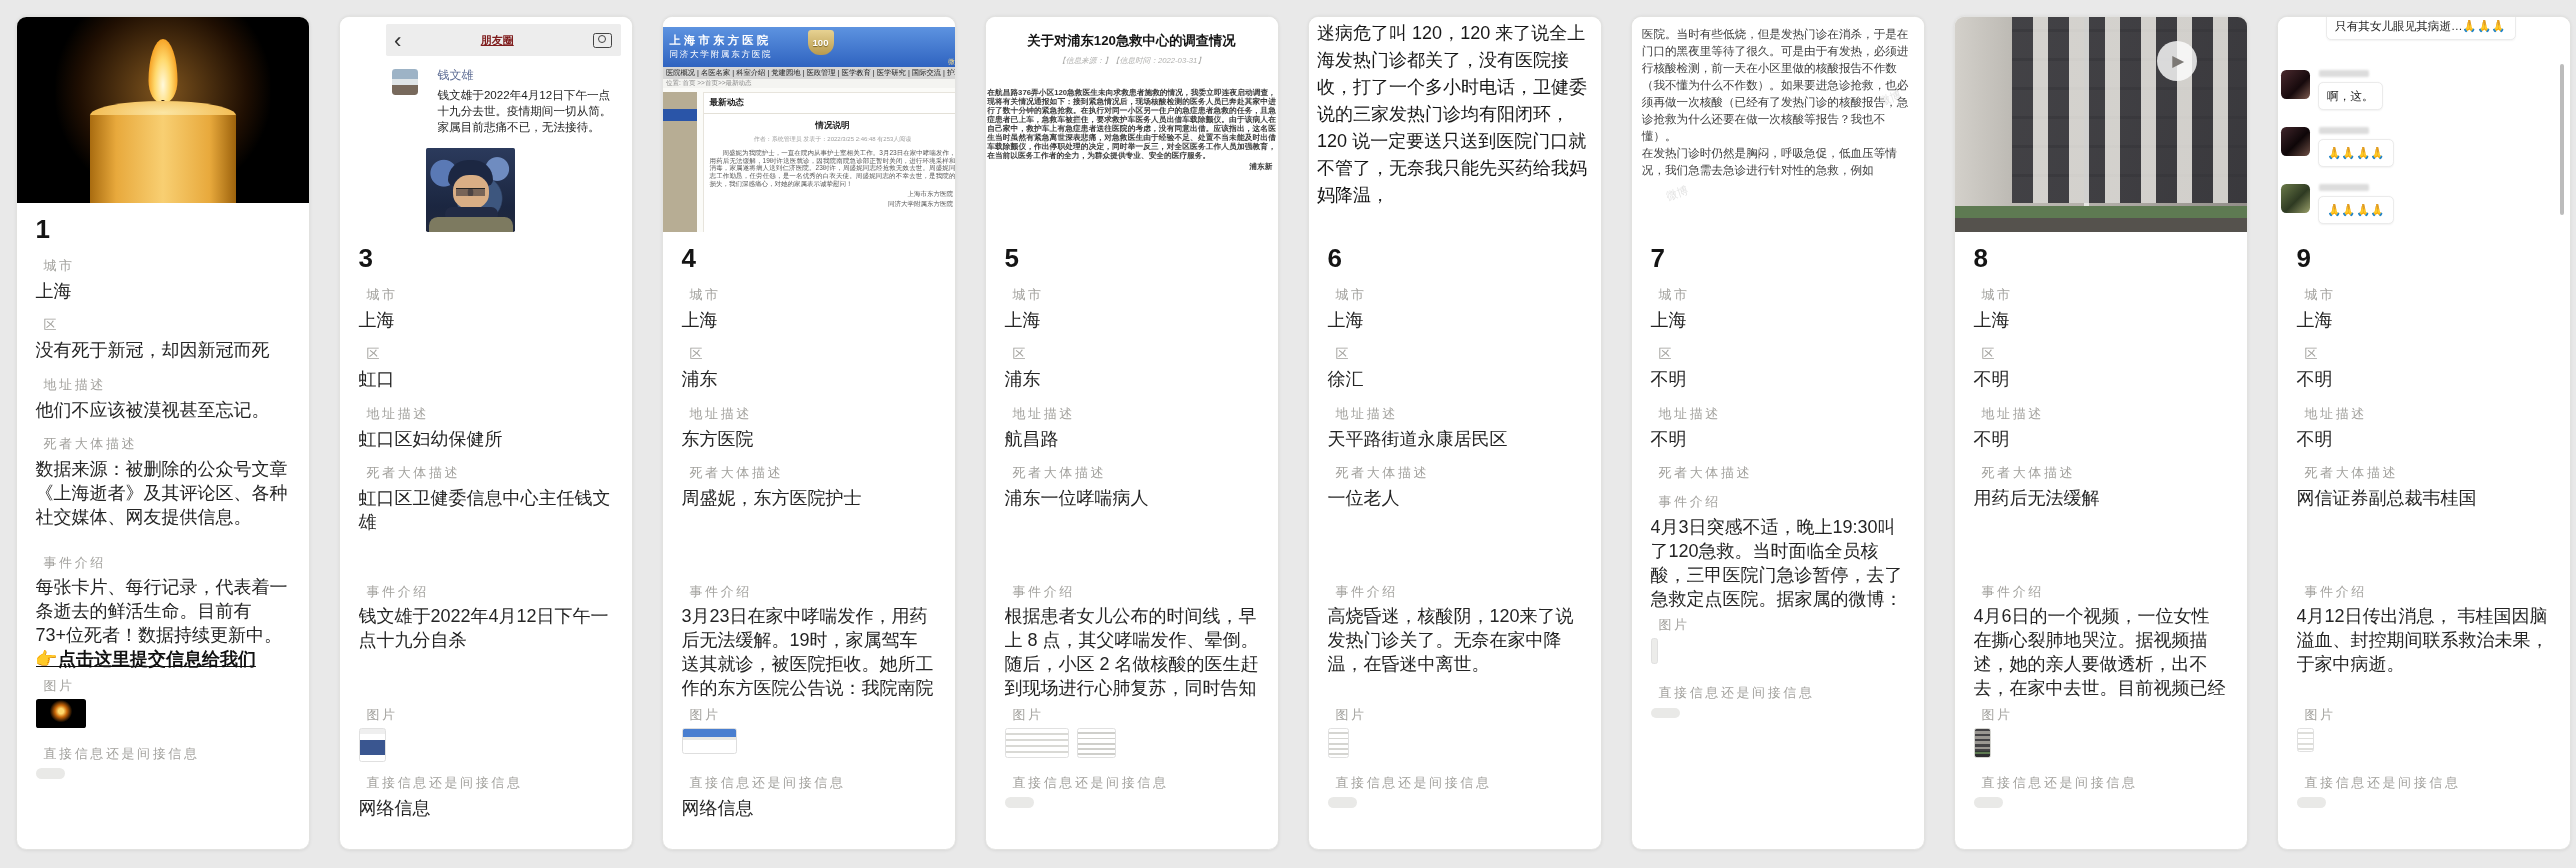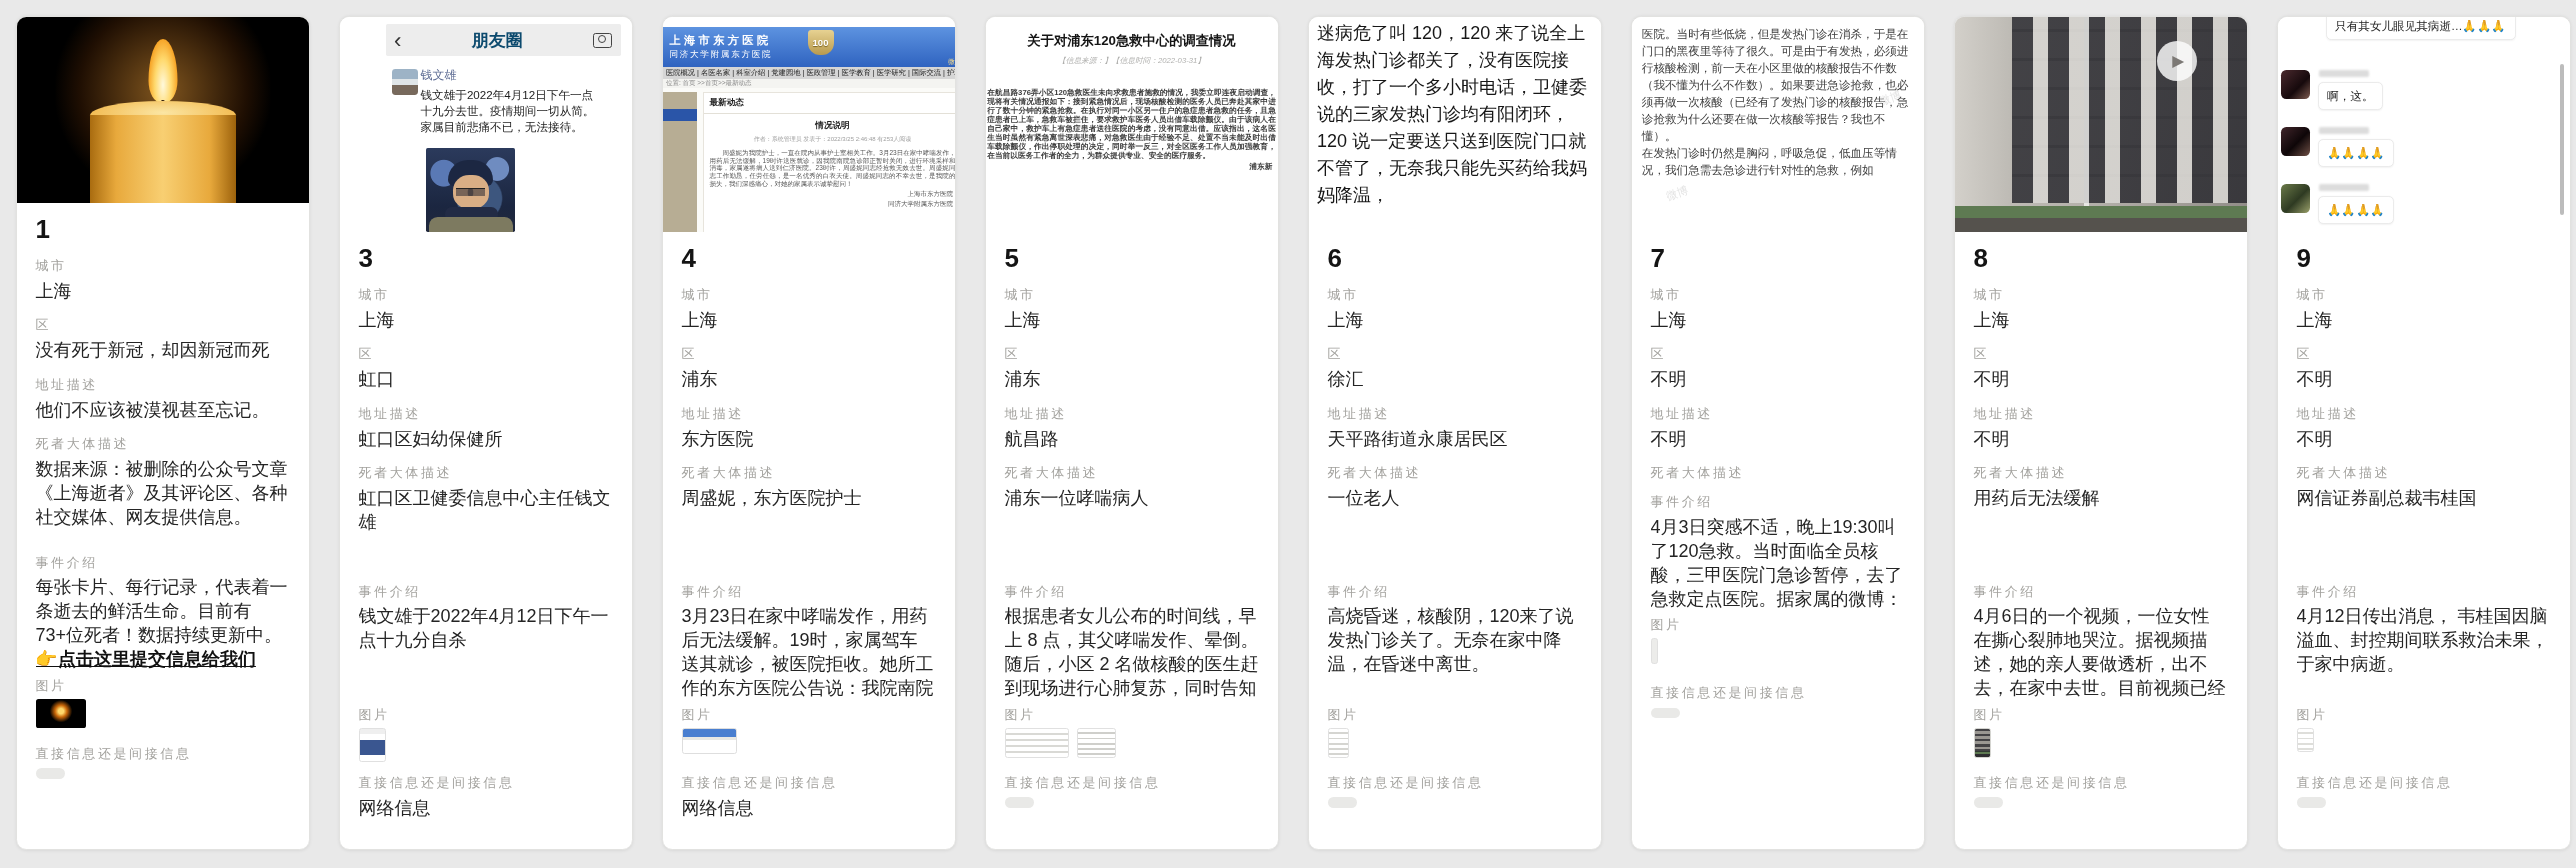--- a/index.html
+++ b/index.html
@@ -13,21 +13,21 @@
   .card{
     width:294px;min-width:294px;height:834px;box-sizing:border-box;
     background:#fff;border:0.9px solid #e2e2e0;border-radius:10.3px;
     box-shadow:0 0.9px 3.4px rgba(0,0,0,.07);overflow:hidden;position:relative;
   }
   .cover{height:215px;position:relative;overflow:hidden;background:#fff;}
   .cover.short{height:186px;}
   .cbody{padding:0 19px;}
   .num{margin-top:12px;font-size:26px;line-height:29px;font-weight:600;color:#141414;}
   .field{margin-top:15.5px;}
-  .label{font-size:13px;line-height:13px;color:#a3a29e;letter-spacing:2.6px;}
+  .label{font-size:13px;line-height:13px;color:#a3a29e;letter-spacing:2.6px;margin-left:8px;}
   .value{margin-top:6.9px;font-size:18px;line-height:24px;color:#242424;}
   .value.bold{font-weight:400;}
   .f-deceased .value{min-height:83px;}
   .f-event .value{height:98px;overflow:hidden;}
   .event-link{font-weight:700;text-decoration:underline;color:#111;cursor:pointer;}
   .f-imgs{margin-top:5.2px;}
   .thumb-row{margin-top:6.9px;height:38px;display:flex;gap:8.6px;align-items:flex-start;}
   .f-info{margin-top:10.3px;}
   .pill{margin-top:8.6px;width:29px;height:10.3px;border-radius:6px;background:#e9e9e7;}
   .thumb{border-radius:2.6px;box-sizing:border-box;}
@@ -42,24 +42,24 @@
   .wick{position:absolute;left:50%;top:83px;width:4.3px;height:13.8px;transform:translateX(-50%);background:#2a1503;border-radius:1.7px;}
   .candle-top{position:absolute;left:50%;top:84px;transform:translateX(-50%);width:146px;height:29px;border-radius:50%;
     background:radial-gradient(ellipse at 50% 40%,#fbe6a4,#f3bd55 70%,#d99a2e);}
   .candle-body{position:absolute;left:50%;top:98px;transform:translateX(-50%);width:146px;height:95px;
     background:linear-gradient(90deg,#a96c10,#e8a93c 18%,#f8cf72 50%,#e8a93c 82%,#9c620c);}
 
   
   .m-header{position:absolute;left:46px;top:7.7px;width:235px;height:32px;background:#ededed;border-radius:1.7px;
     display:flex;align-items:center;justify-content:space-between;padding:0 8.6px;box-sizing:border-box;}
   .m-back{font-size:22.4px;color:#333;line-height:17px;}
-  .m-title{font-size:17px;font-weight:700;color:#0c4a6e;}
+  .m-title{font-size:11px;font-weight:700;color:#7f1d1d;text-decoration:underline;}
   .m-cam{width:17px;height:13px;border:1.7px solid #444;border-radius:2.6px;position:relative;}
   .m-cam::before{content:"";position:absolute;left:4.3px;top:1.7px;width:6px;height:6px;border:1.7px solid #444;border-radius:50%;}
-  .m-post{position:absolute;left:52px;top:52px;right:6.9px;display:flex;gap:3px;}
+  .m-post{position:absolute;left:52px;top:52px;right:6.9px;display:flex;gap:20px;}
   .m-avatar{width:26px;height:26px;border-radius:3.4px;flex:none;
     background:linear-gradient(180deg,#9db3c6 0 40%,#dfe5e8 40% 60%,#77695c 60%);}
   .m-author{font-size:12px;line-height:13.8px;color:#5b6a92;}
   .m-text{margin-top:4.3px;width:182px;font-size:11.6px;line-height:16px;color:#1d1d1d;}
   .m-photo{position:absolute;left:86px;top:131px;width:89px;height:84px;overflow:hidden;border-radius:1.7px;
     background:radial-gradient(circle at 20% 30%,#5a79b5 0 14%,transparent 15%),
                radial-gradient(circle at 80% 25%,#6f8cc0 0 12%,transparent 13%),
                radial-gradient(circle at 60% 60%,#3d567e 0 30%,transparent 32%),
                linear-gradient(180deg,#2b3a5c,#1b2640 70%,#20283d);}
   .m-beanie{position:absolute;left:22.4px;top:12px;width:45px;height:26px;border-radius:22.4px 22.4px 6.9px 6.9px;background:#1c2742;}

